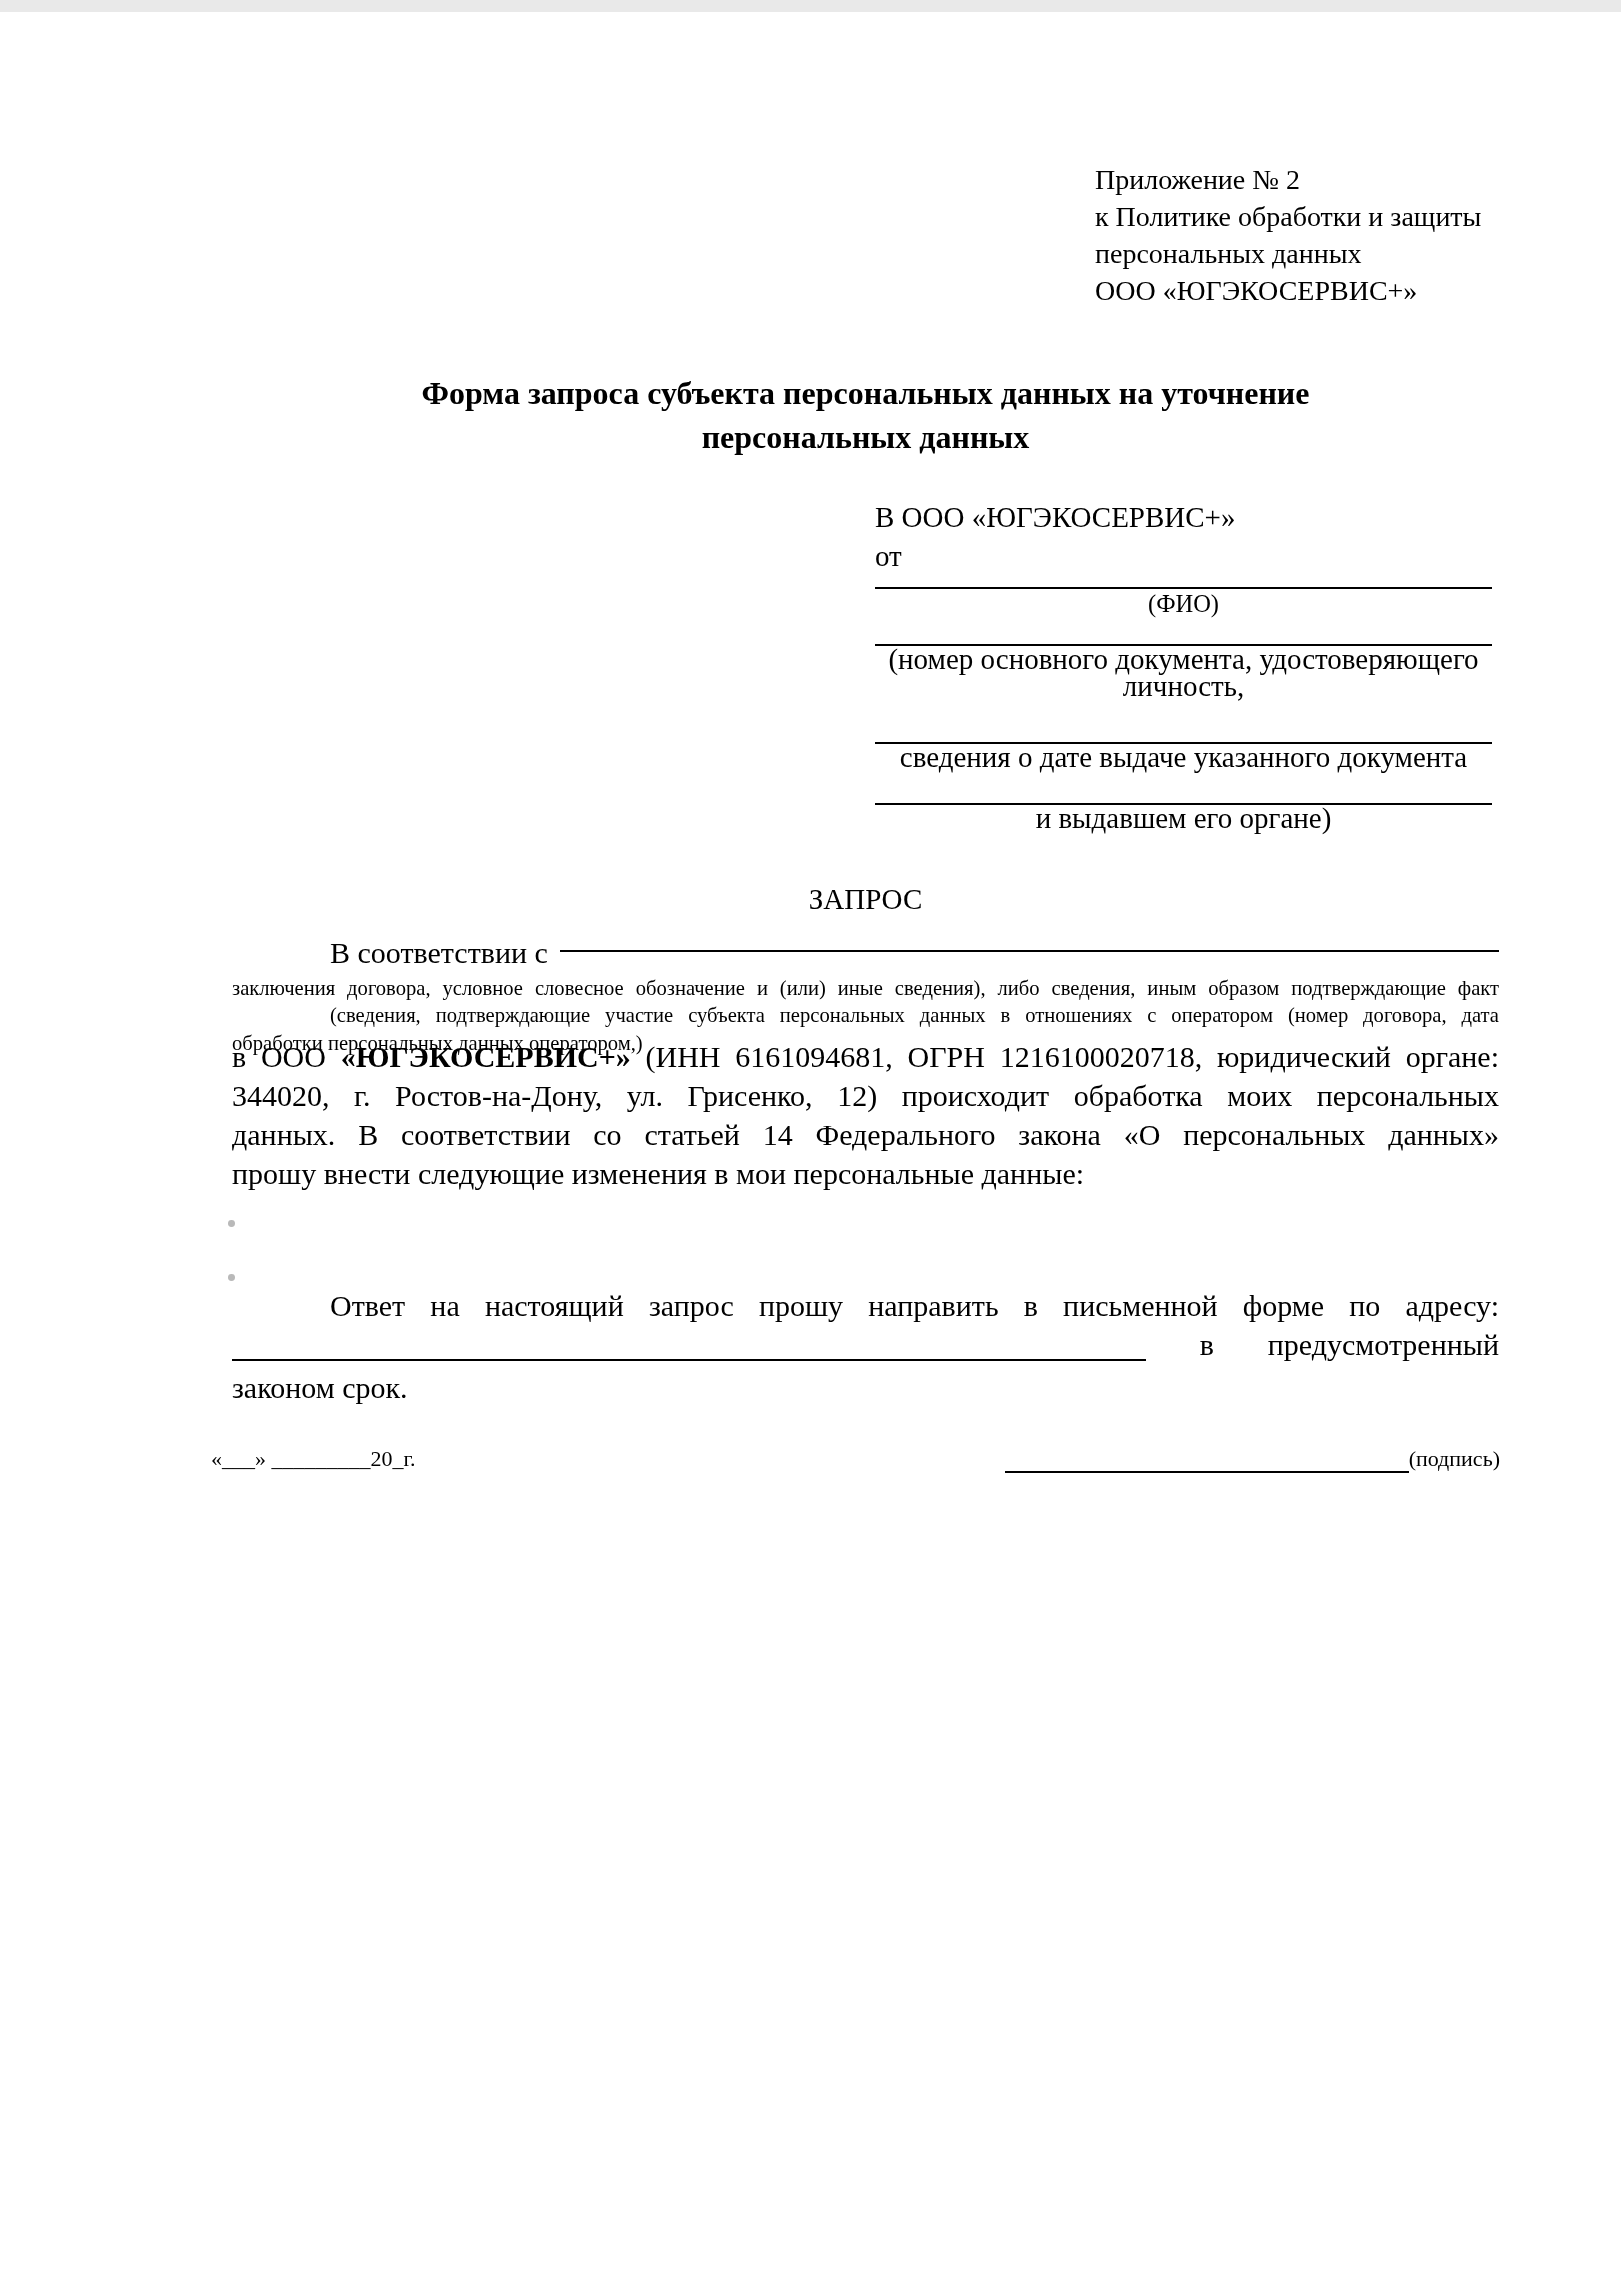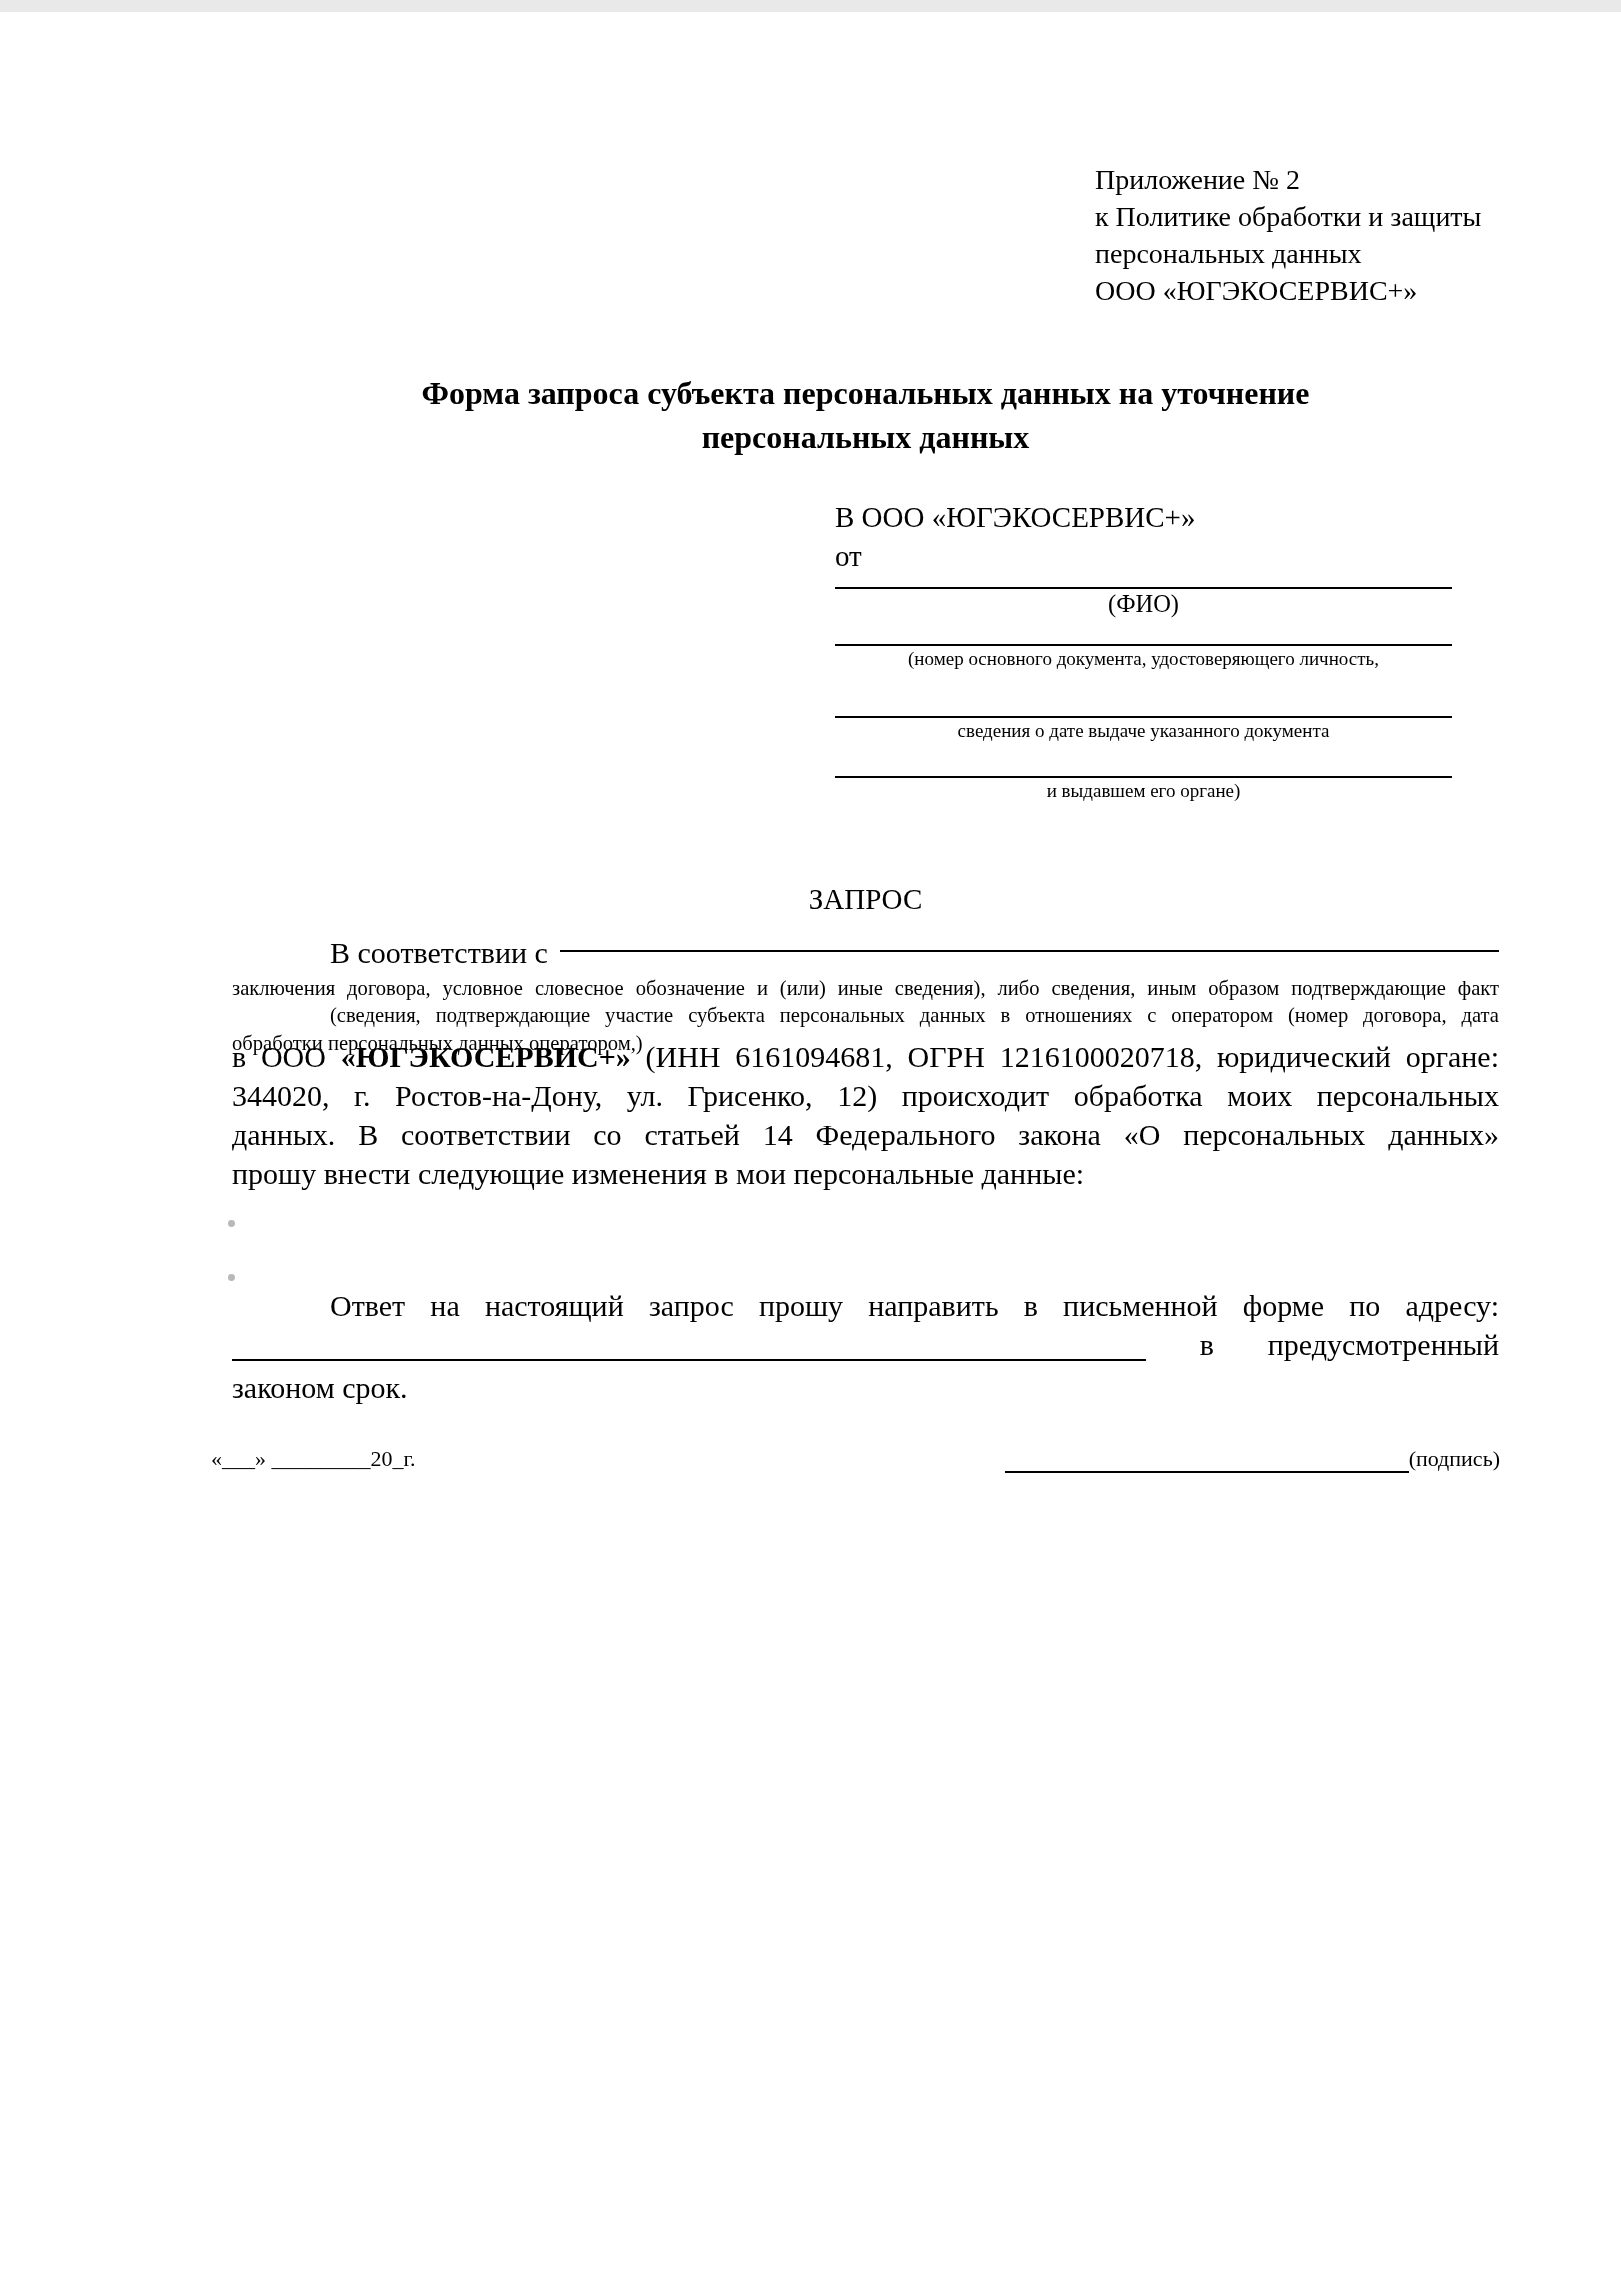--- a/index.html
+++ b/index.html
@@ -17,29 +17,29 @@
     position:absolute;left:1095px;top:149px;width:421px;
     font-size:28px;line-height:37px;
   }
   
   .doc-title{
     position:absolute;left:232px;top:359px;width:1267px;
     font-size:32px;font-weight:bold;line-height:44px;text-align:center;
   }
   
   .addressee{
-    position:absolute;left:835px;top:486px;width:617px;
+    position:absolute;left:875px;top:486px;width:617px;
     font-size:29px;line-height:39px;
   }
   .addressee .ul{border-bottom:2px solid #000;}
   .addressee .ul.u1{height:10.8px;}
   .addressee .ul.u2{height:26.5px;}
   .addressee .ul.u3{height:43px;}
   .addressee .ul.u4{height:32px;}
-  .addressee .cap{font-size:19px;line-height:26.5px;text-align:center;}
+  .addressee .cap{font-size:29px;line-height:26.5px;text-align:center;}
   .addressee .cap.fio{font-size:24.5px;line-height:29px;}
   
   .zapros-heading{
     position:absolute;left:232px;top:868px;width:1267px;
     font-size:29px;line-height:39px;text-align:center;
   }
   .intro-row{
     position:absolute;left:232px;top:921px;width:1267px;
     display:flex;align-items:center;
     font-size:30px;line-height:39px;

